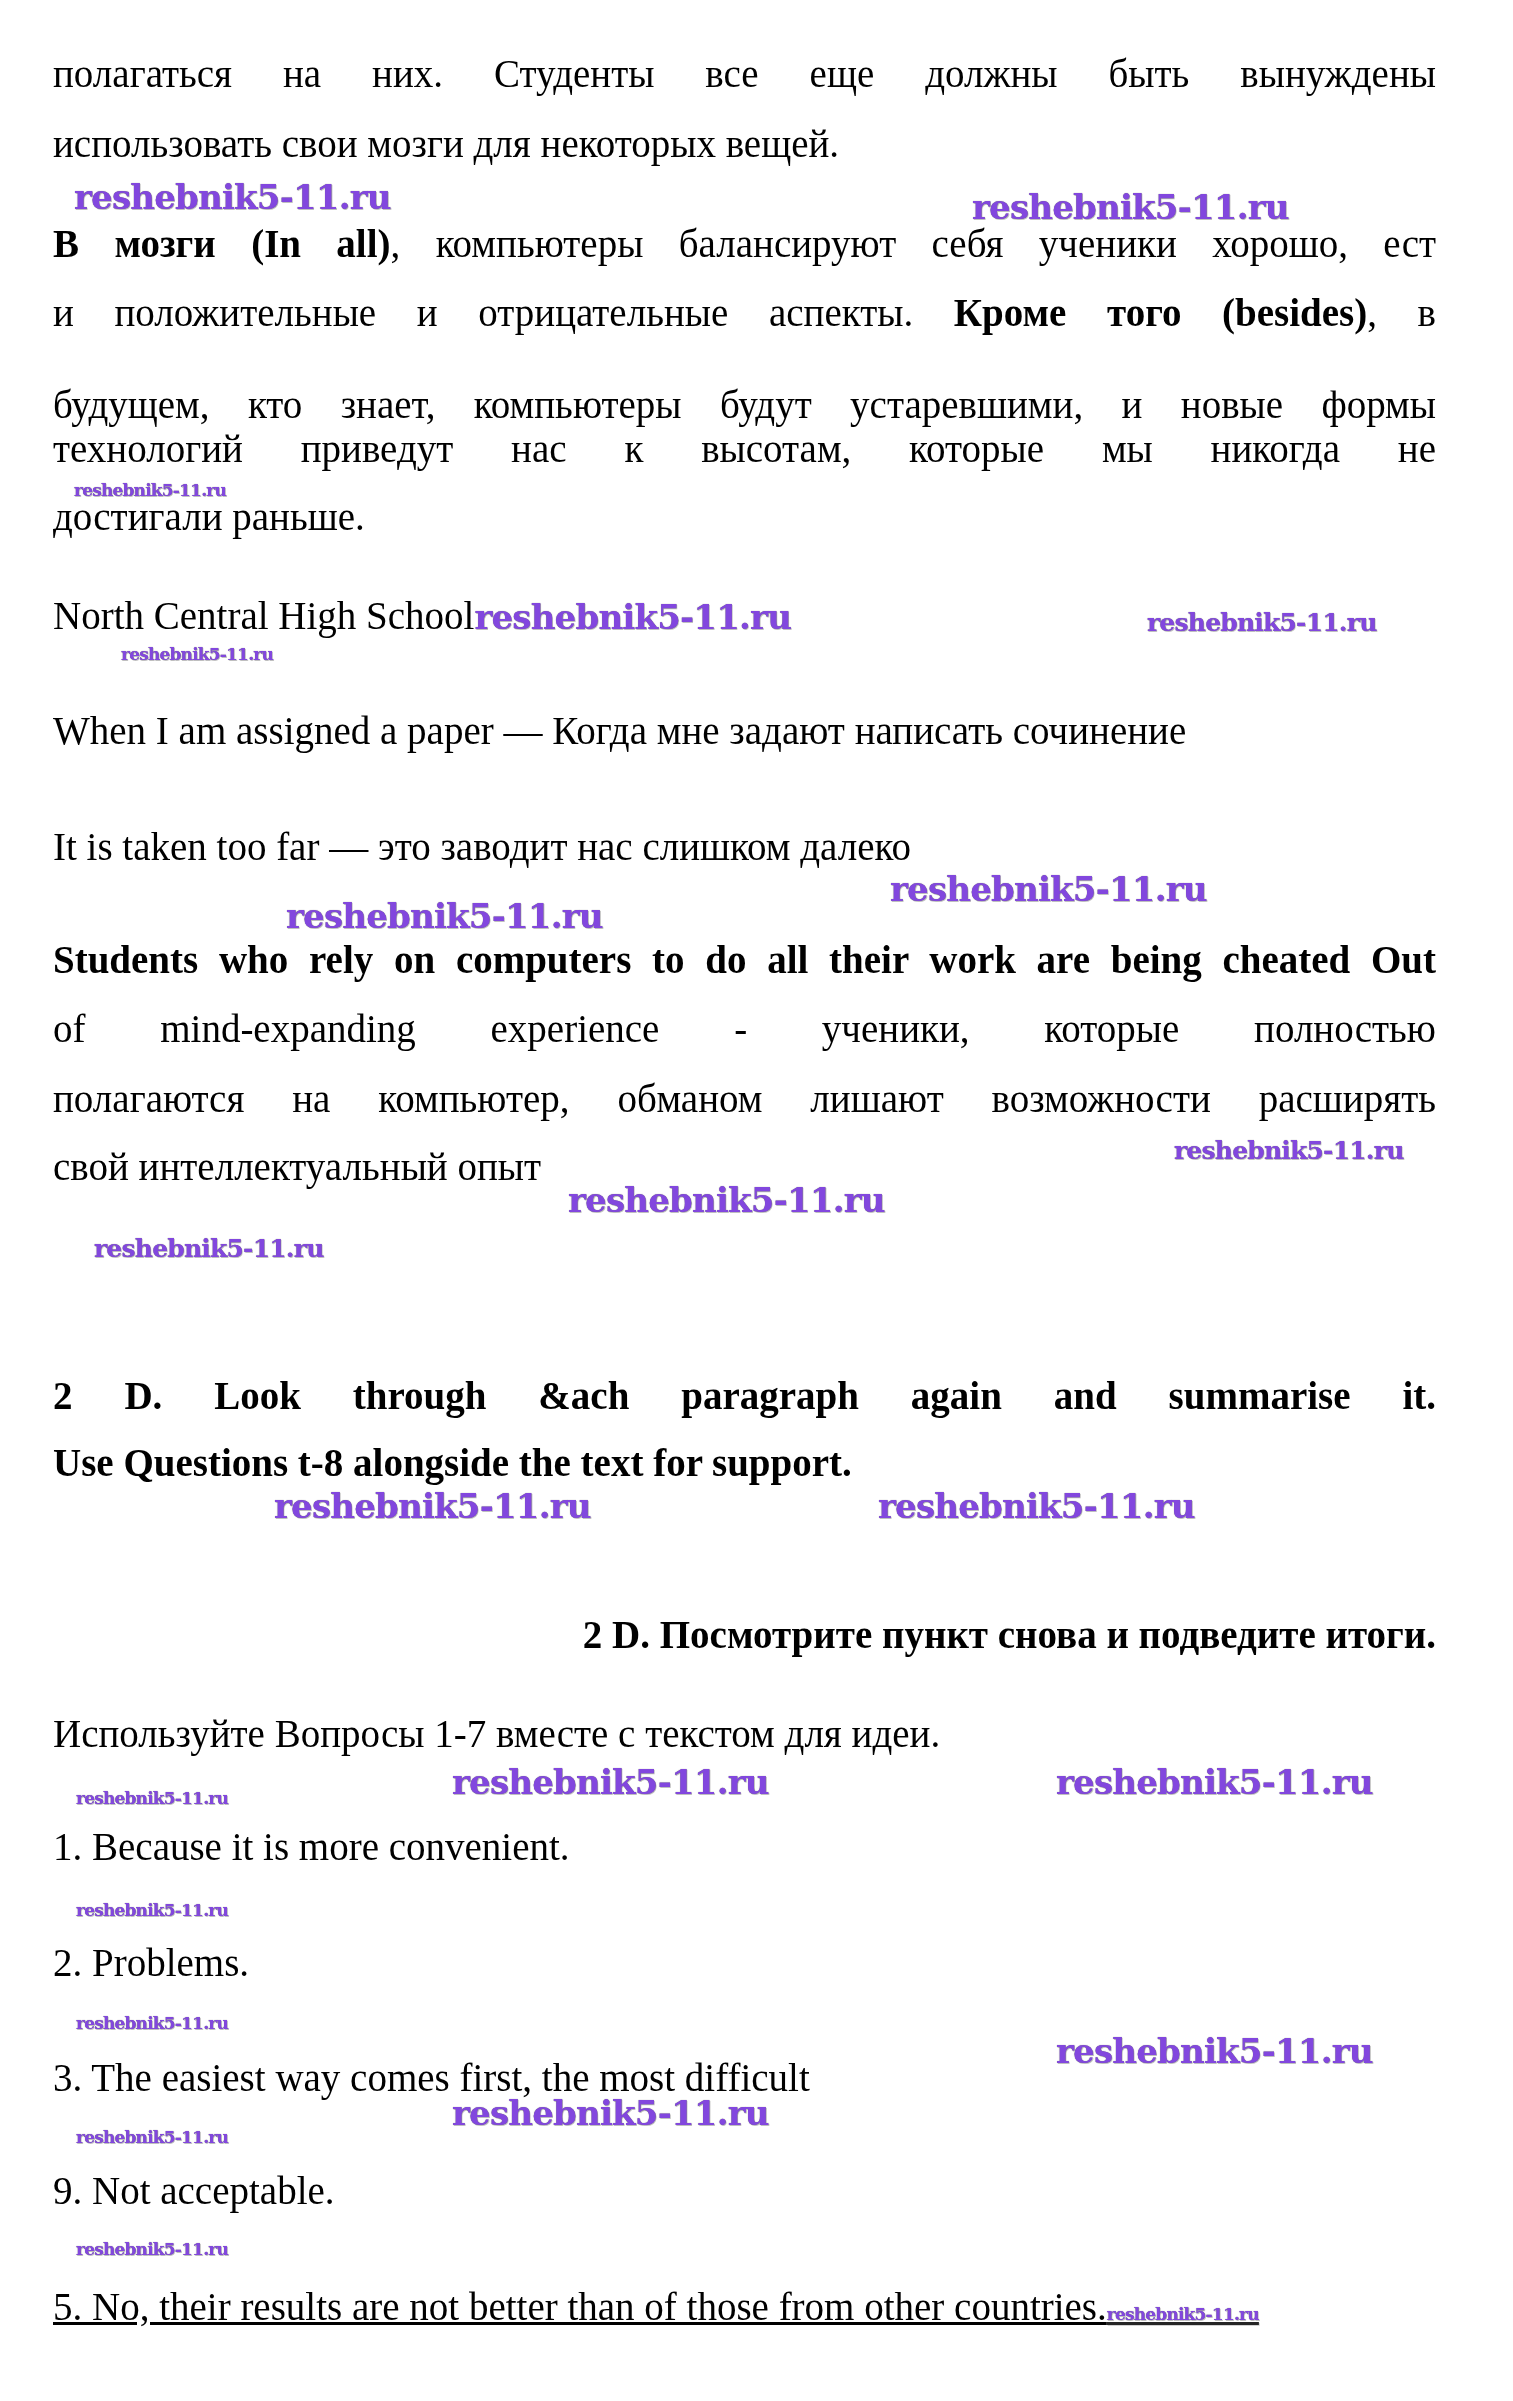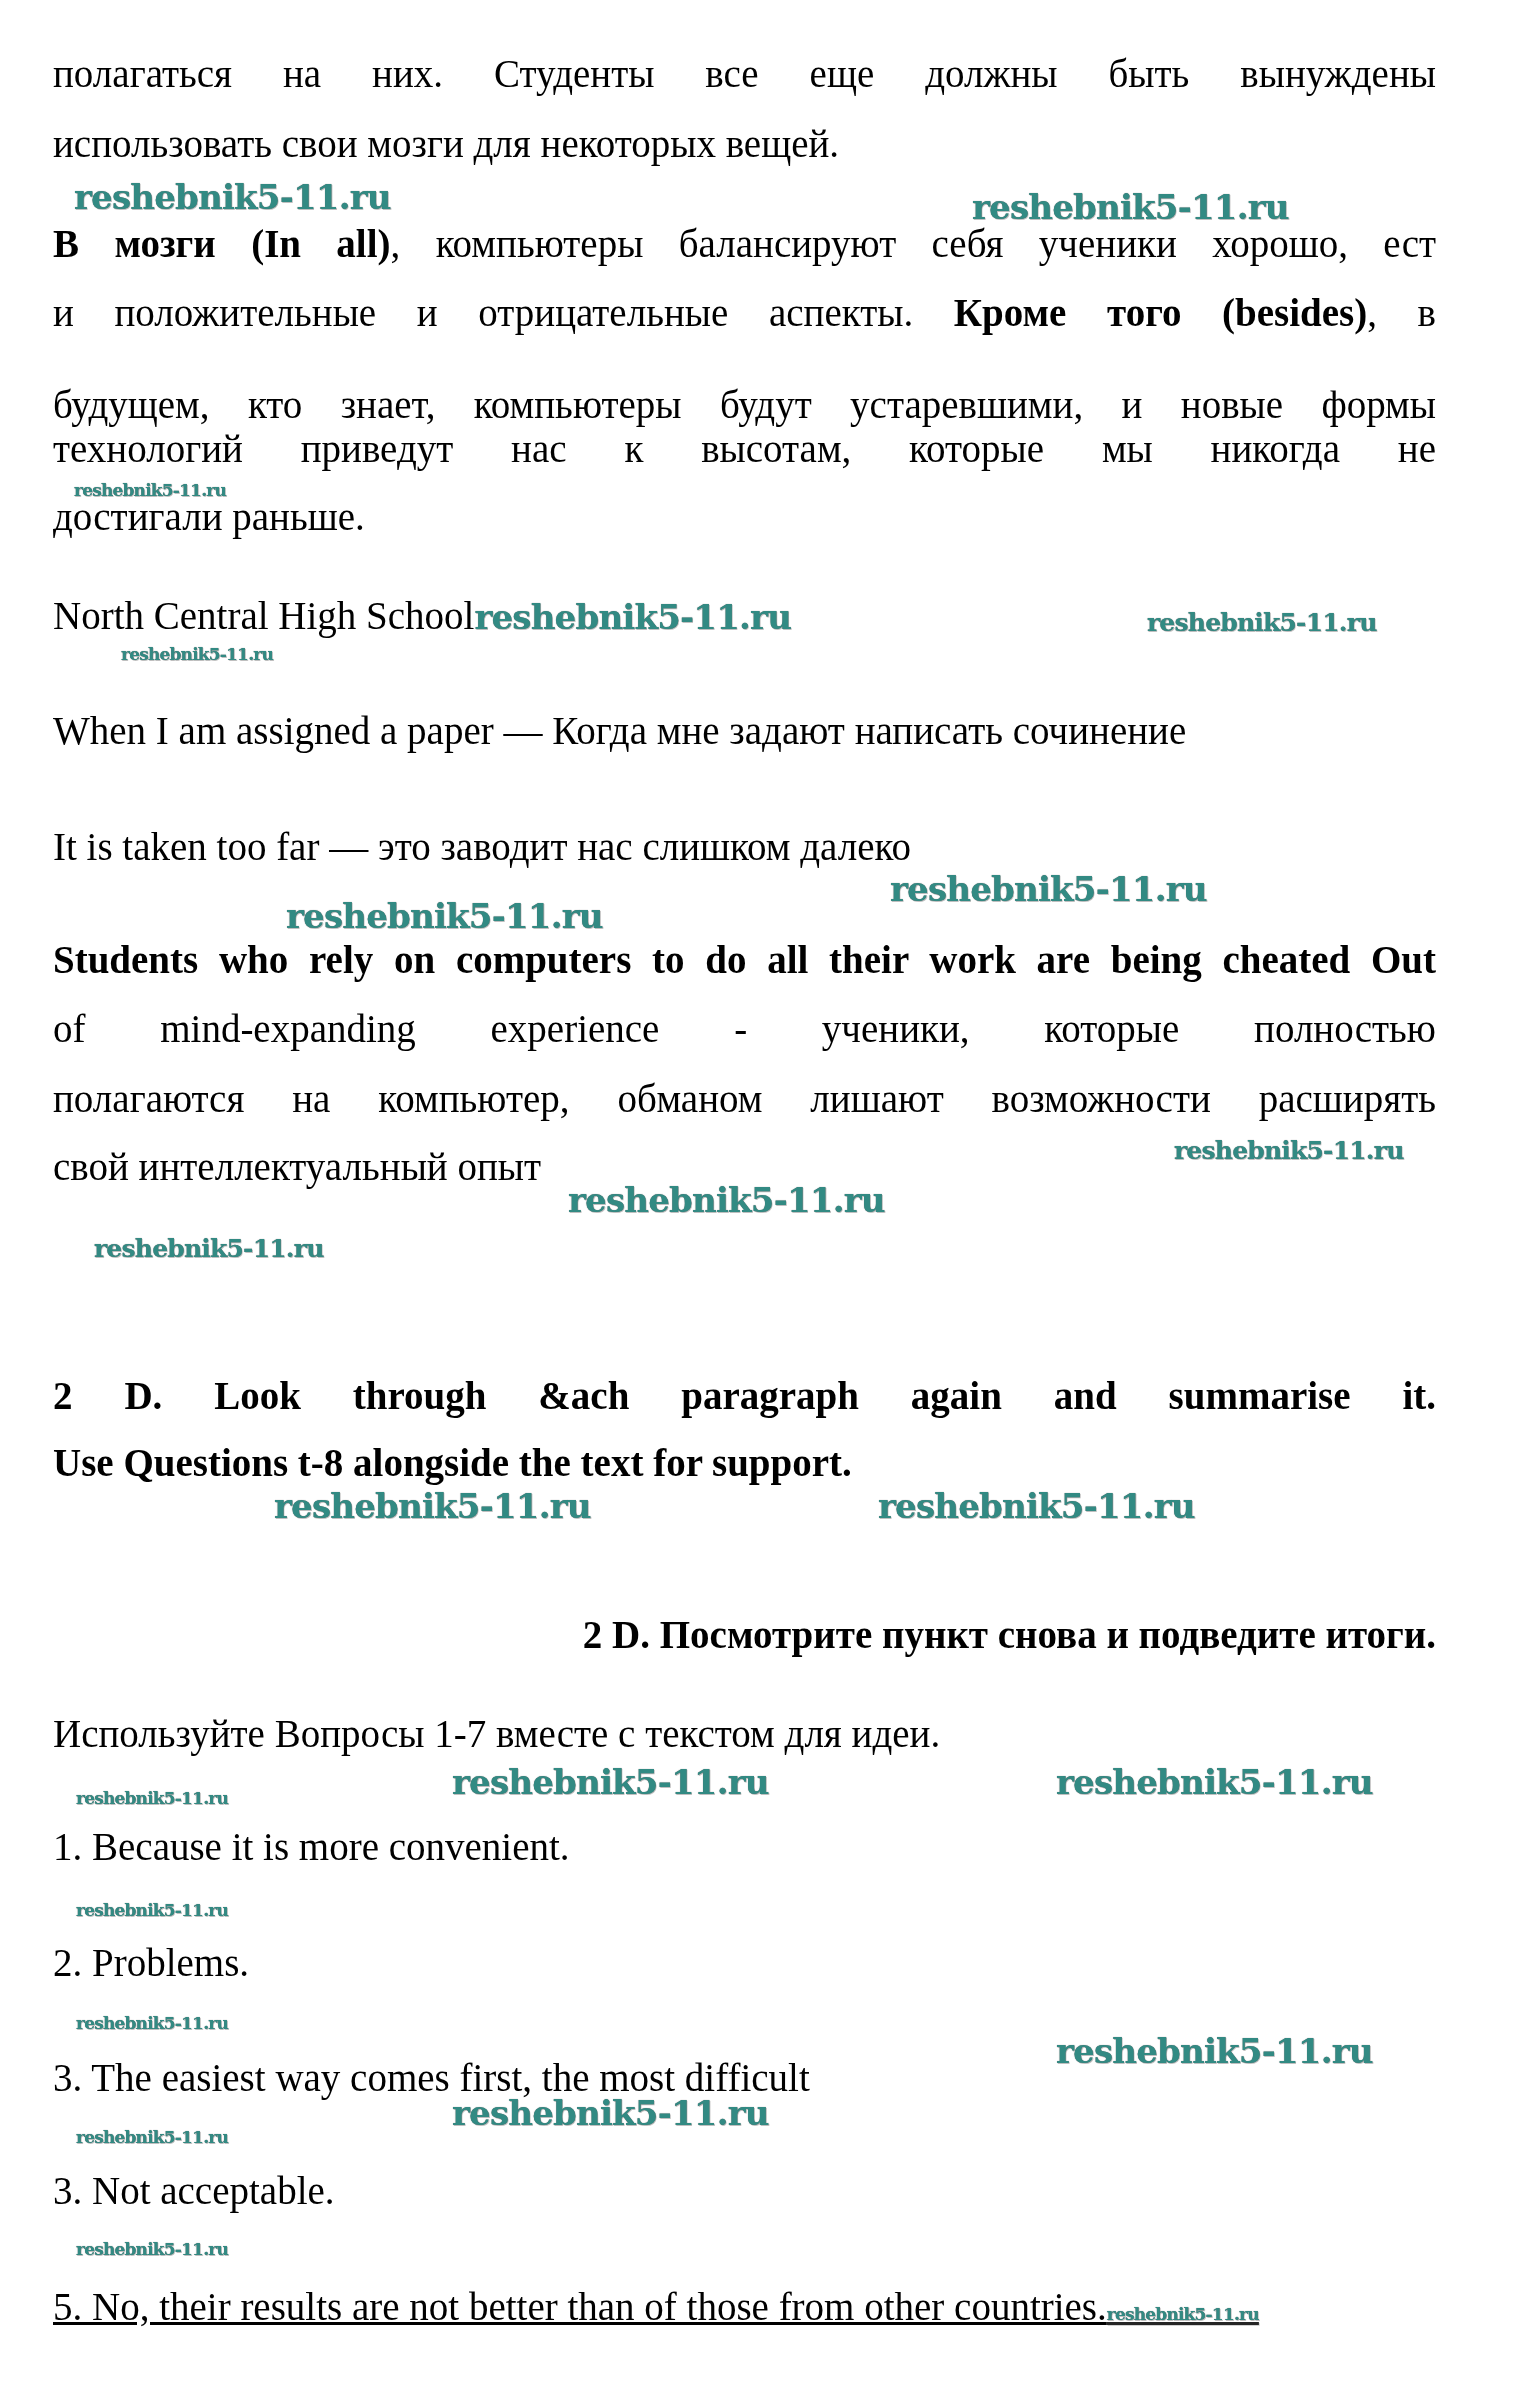--- a/index.html
+++ b/index.html
@@ -3,21 +3,21 @@
 <meta charset="utf-8">
 <style>
   html, body { margin: 0; padding: 0; background: #ffffff; }
   body { width: 1513px; height: 2401px; position: relative; overflow: hidden;
          font-family: "Liberation Serif", "DejaVu Serif", serif; color: #000; }
   .line { position: absolute; left: 53px; width: 1383px; font-size: 39px; line-height: 46px;
           white-space: nowrap; }
   .just { text-align: justify; text-align-last: justify; white-space: normal; height: 46px; overflow: hidden; }
   .b { font-weight: bold; }
   .wm { position: absolute; font-family: "DejaVu Serif", "Liberation Serif", serif; font-weight: bold;
-        color: #0f766e; white-space: nowrap; letter-spacing: -0.8px;
+        color: #6d28d9; white-space: nowrap; letter-spacing: -0.8px;
         text-shadow: 0 0 0.8px #444, 0.8px 0.8px 0 #bdbdbd; opacity: 0.85; }
   .wm-l { font-size: 34px; }
   .wm-m { font-size: 25px; }
   .wm-s { font-size: 17px; }
 </style>
 </head>
 <body>
 
 <div class="line just" style="top:51px;">полагаться на них. Студенты все еще должны быть вынуждены</div>
 <div class="line" style="top:121px;">использовать свои мозги для некоторых вещей.</div>
@@ -67,18 +67,18 @@
 <div class="wm wm-s" style="left:76px; top:1788px;">reshebnik5-11.ru</div>
 
 <div class="line" style="top:1824px;">1. Because it is more convenient.</div>
 <div class="wm wm-s" style="left:76px; top:1900px;">reshebnik5-11.ru</div>
 <div class="line" style="top:1940px;">2. Problems.</div>
 <div class="wm wm-s" style="left:76px; top:2013px;">reshebnik5-11.ru</div>
 <div class="wm wm-l" style="left:1056px; top:2031px;">reshebnik5-11.ru</div>
 <div class="line" style="top:2055px;">3. The easiest way comes first, the most difficult</div>
 <div class="wm wm-l" style="left:452px; top:2093px;">reshebnik5-11.ru</div>
 <div class="wm wm-s" style="left:76px; top:2127px;">reshebnik5-11.ru</div>
-<div class="line" style="top:2168px;">3. Not acceptable.</div>
+<div class="line" style="top:2168px;">9. Not acceptable.</div>
 <div class="wm wm-s" style="left:76px; top:2239px;">reshebnik5-11.ru</div>
 <div class="line" style="top:2284px;text-decoration:underline;">
   <span>5. No, their results are not better than of those from other countries.</span><span class="wm wm-s" style="position:static;">reshebnik5-11.ru</span>
 </div>
 
 
 </body></html>

